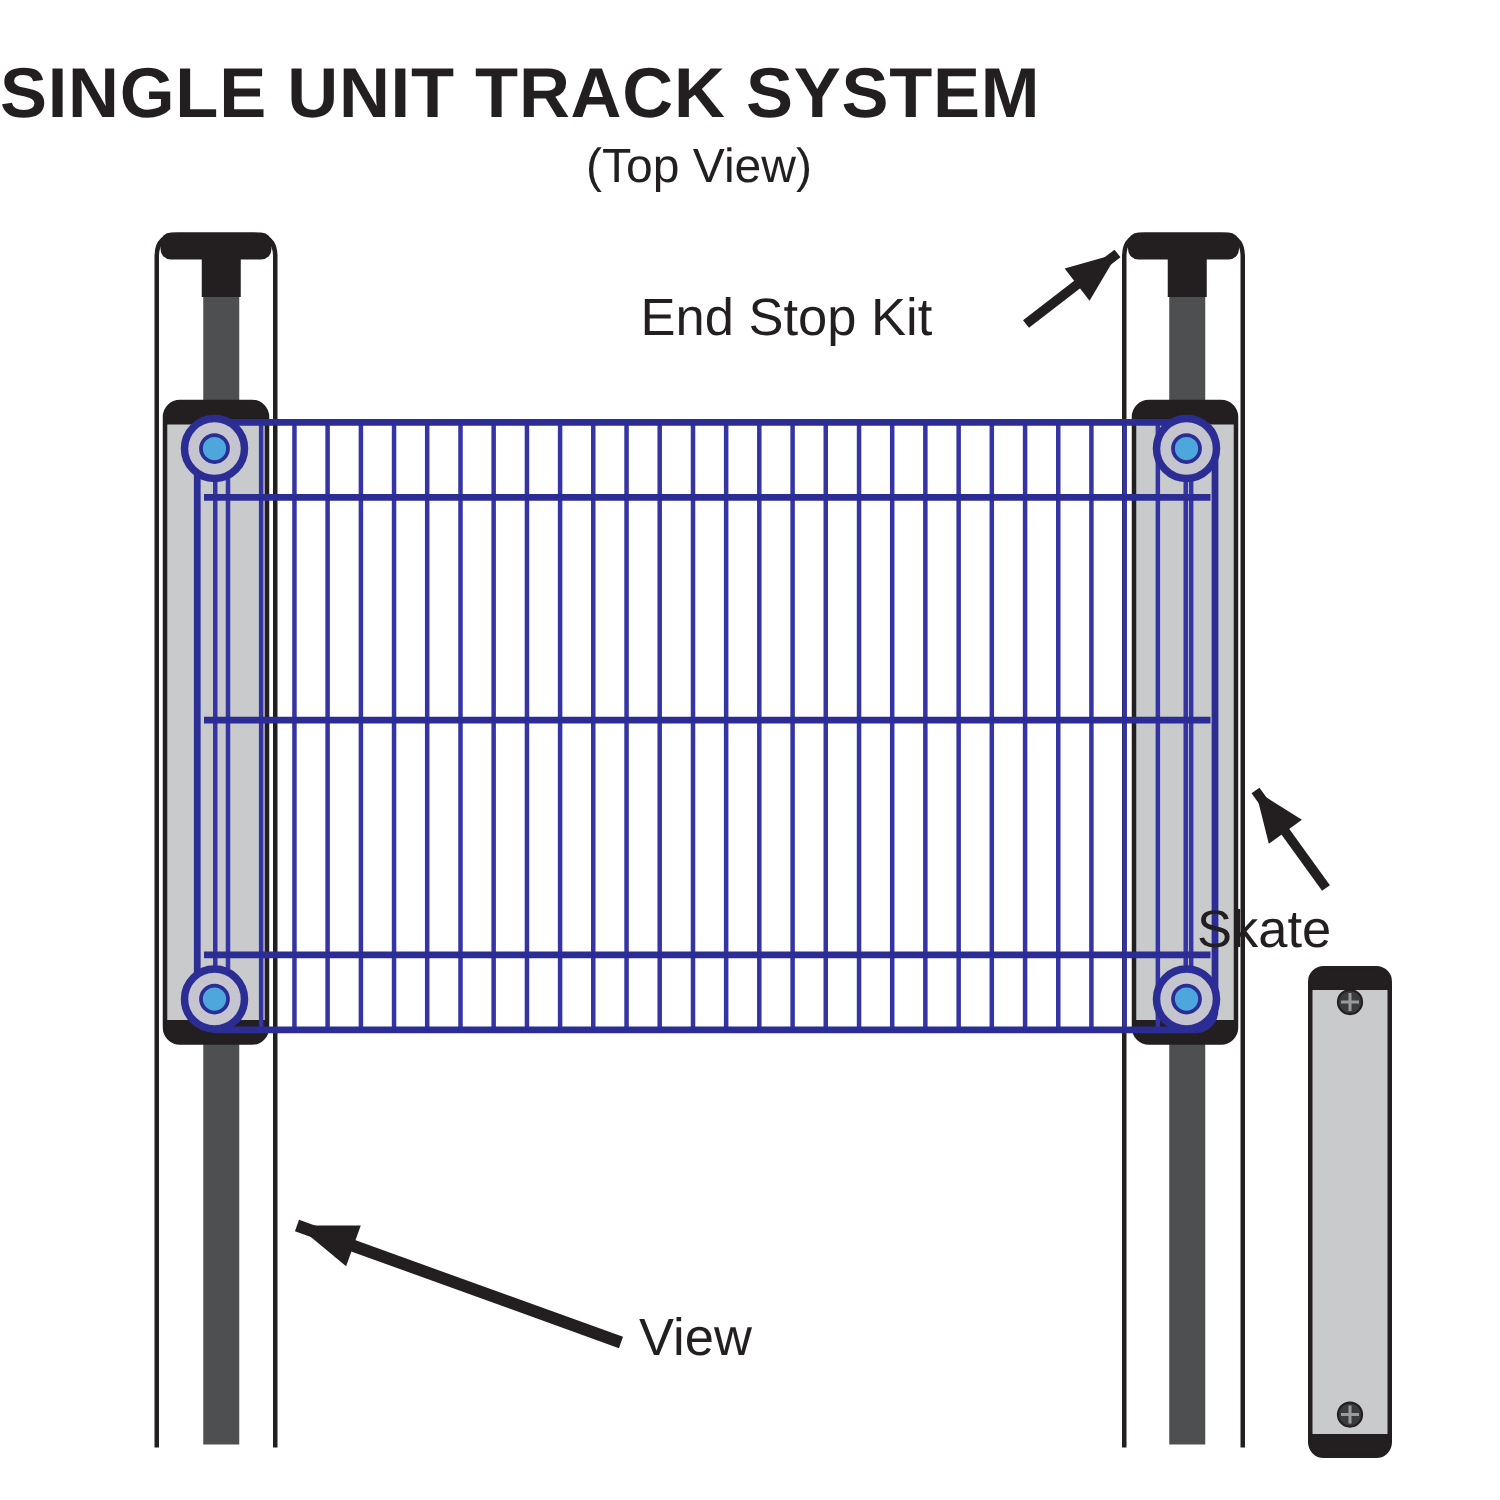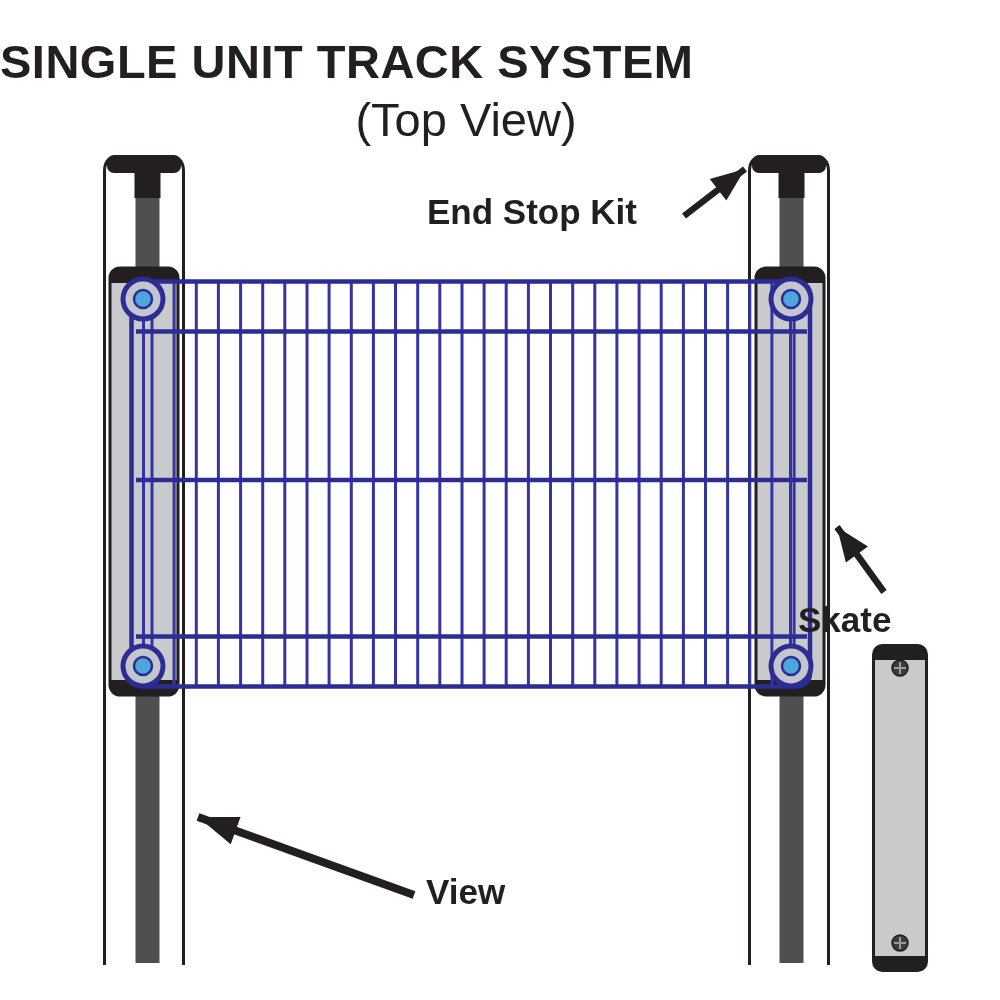--- a/index.html
+++ b/index.html
@@ -15,24 +15,24 @@
     color:var(--ink);
   }
   .stage{position:absolute;inset:0;}
   svg.diagram{position:absolute;left:0;top:0;}
   .title{
     position:absolute;left:0;top:34px;width:932px;text-align:left;
     font-size:47px;font-weight:bold;letter-spacing:0.5px;white-space:nowrap;
   }
   .subtitle{
     position:absolute;left:0;top:92px;width:932px;text-align:center;
-    font-size:47px;font-weight:normal;white-space:nowrap;
+    font-size:32px;font-weight:normal;white-space:nowrap;
   }
   .label{
-    position:absolute;font-size:35px;font-weight:bold;line-height:1;white-space:nowrap;text-align:center;
+    position:absolute;font-size:35px;font-weight:normal;line-height:1;white-space:nowrap;text-align:center;
   }
   .label-endstop{left:427px;top:194px;}
   .label-skate{left:798px;top:602px;}
   .label-track{left:426px;top:874px;}
   
   .track-outline{fill:#ffffff;stroke:var(--ink);stroke-width:3;}
   .cap{fill:var(--ink);}
   .rail{fill:var(--rail_gray);}
   .skate-body{fill:var(--skate_gray);stroke:var(--ink);stroke-width:3;}
   .skate-cap{fill:var(--ink);}

